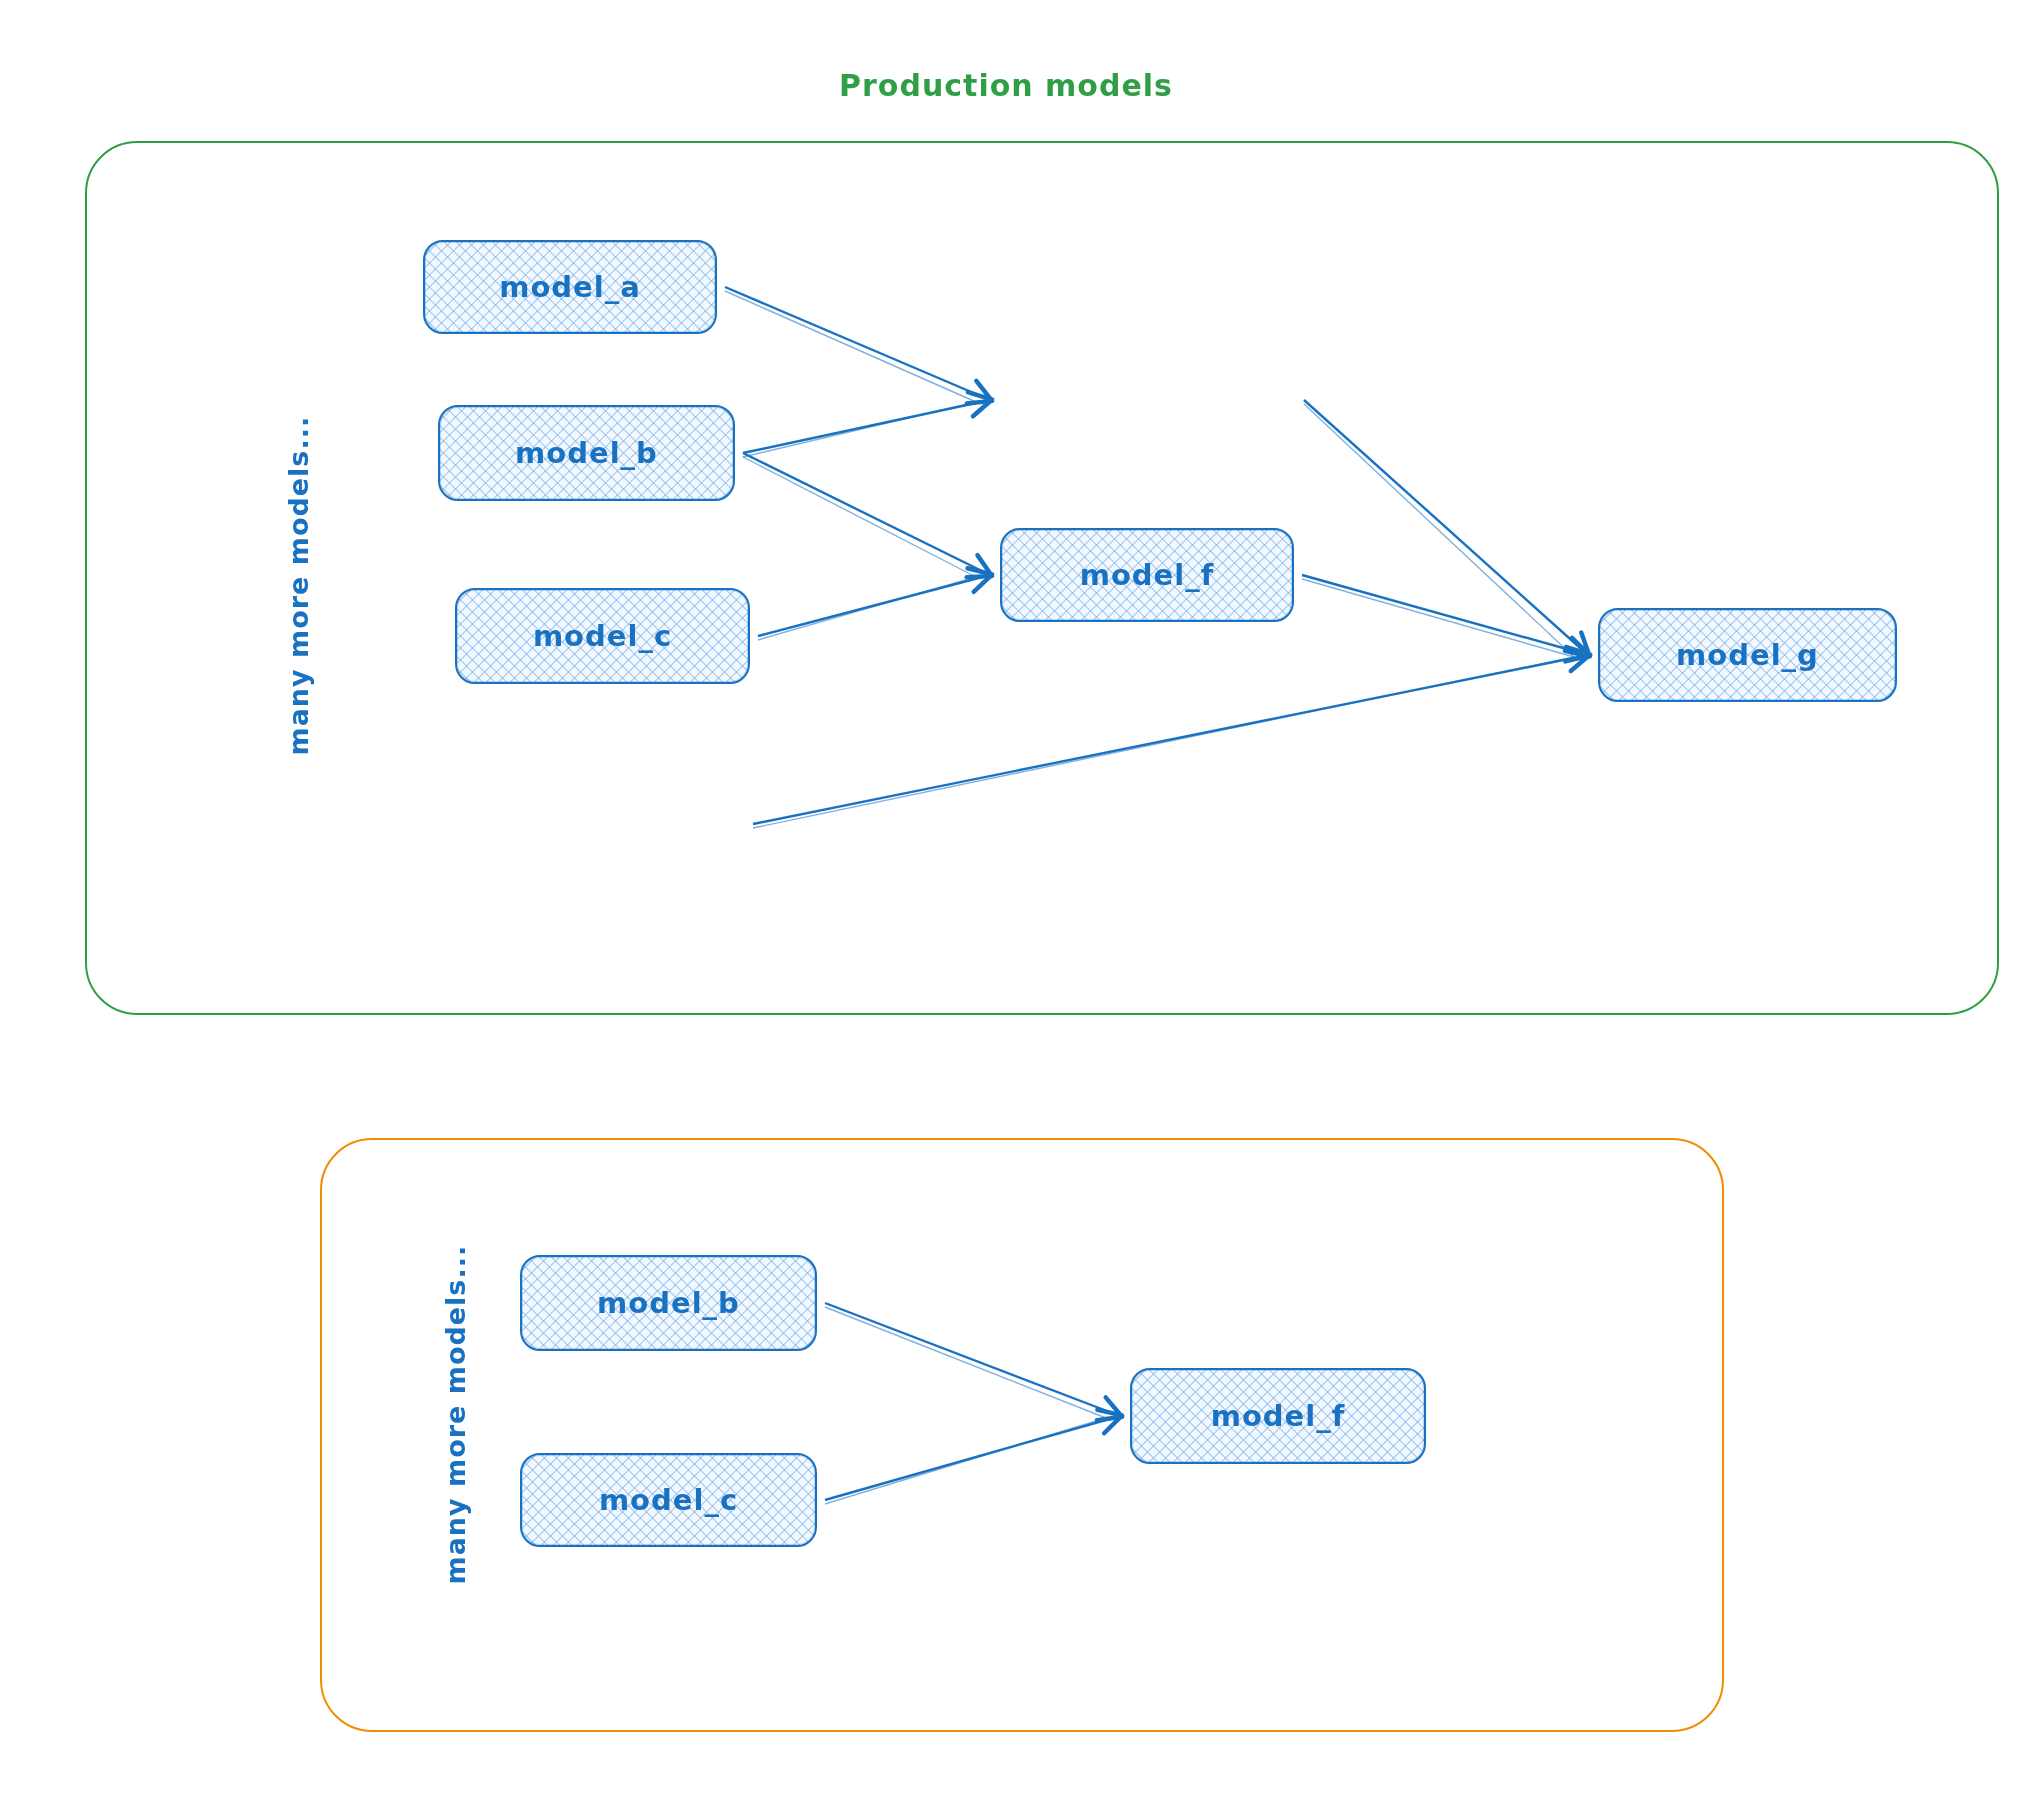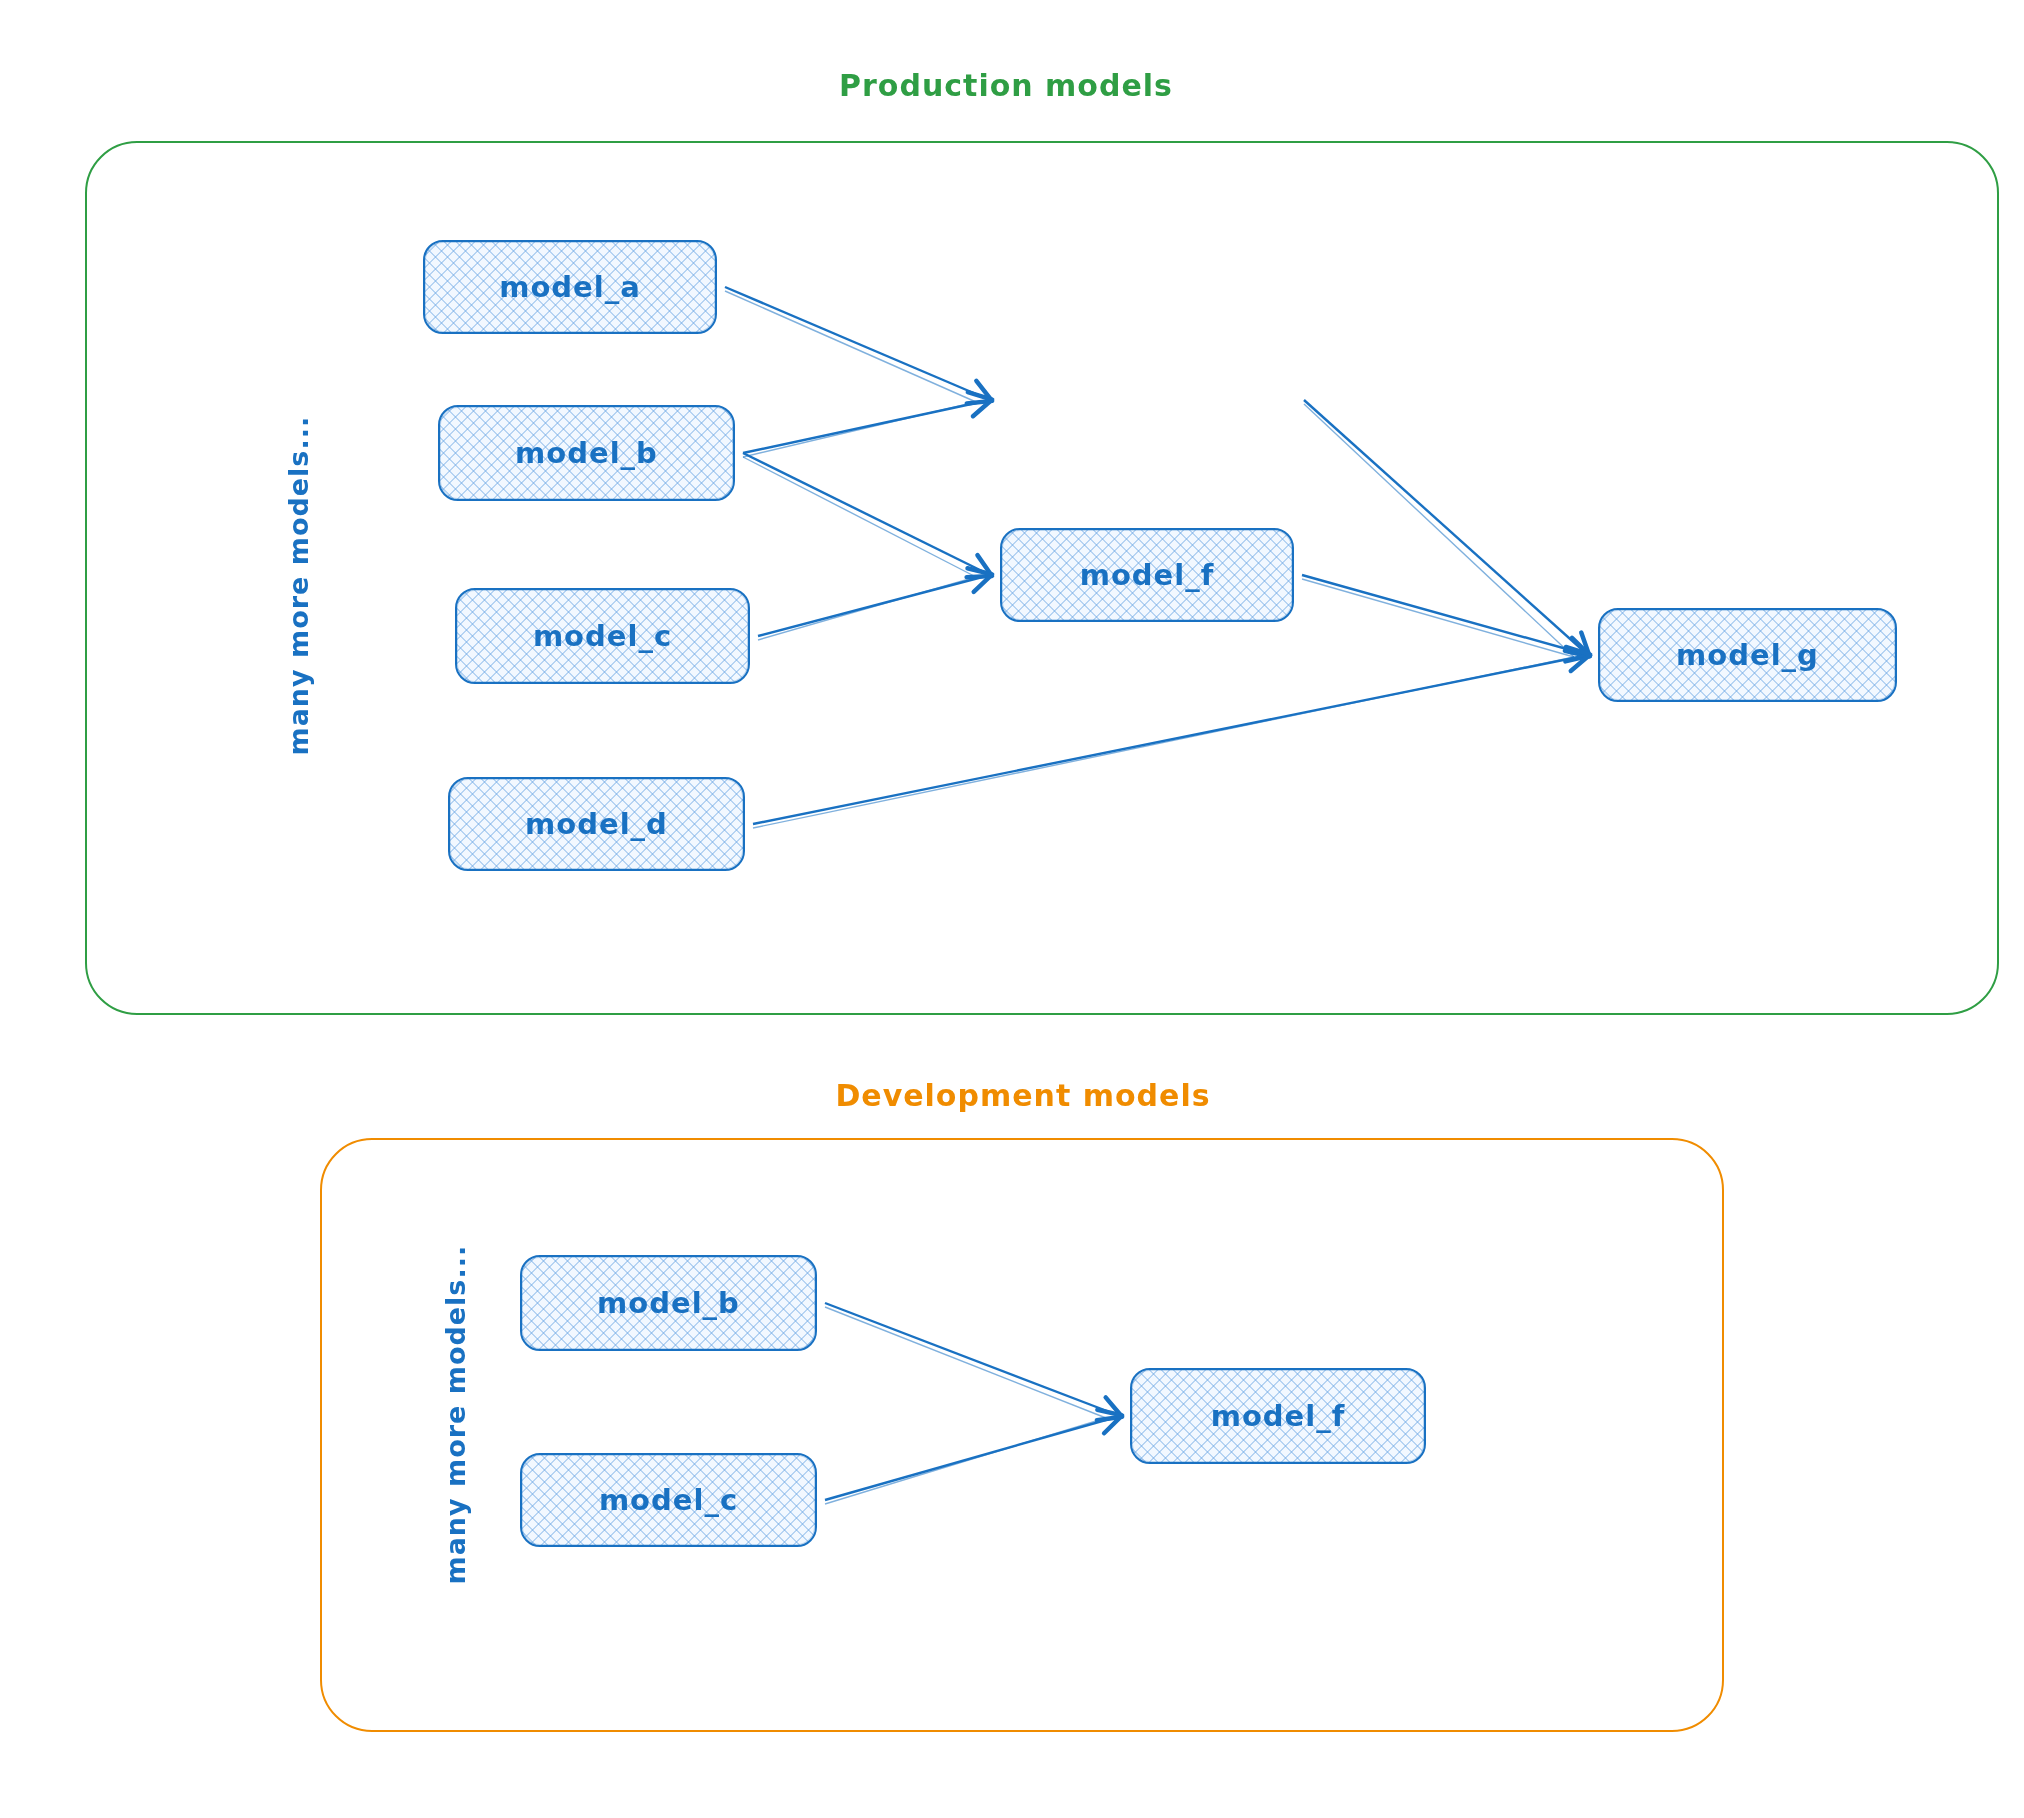--- a/index.html
+++ b/index.html
@@ -66,31 +66,27 @@
 
   <div class="node" style="left:375px;top:240px;width:290px;height:90px;">
     <span class="node-label">model_a</span>
   </div>
   <div class="node" style="left:390px;top:405px;width:293px;height:92px;">
     <span class="node-label">model_b</span>
   </div>
   <div class="node" style="left:407px;top:588px;width:291px;height:92px;">
     <span class="node-label">model_c</span>
   </div>
-  <div class="node" style="left:400px;top:777px;width:293px;height:90px;">
-    <span class="node-label">model_d</span>
-  </div>
   <div class="node" style="left:952px;top:528px;width:290px;height:90px;">
     <span class="node-label">model_f</span>
   </div>
   <div class="node" style="left:1550px;top:608px;width:295px;height:90px;">
     <span class="node-label">model_g</span>
   </div>
 
-  <div class="section-title dev" style="left:725px;top:1078px;">Development models</div>
 
   <div class="container-box dev" style="left:272px;top:1138px;width:1400px;height:590px;"></div>
 
   <div class="side-label" style="left:247px;top:1409px;">many more models...</div>
 
   <div class="node" style="left:472px;top:1255px;width:293px;height:92px;">
     <span class="node-label">model_b</span>
   </div>
   <div class="node" style="left:472px;top:1453px;width:293px;height:90px;">
     <span class="node-label">model_c</span>

